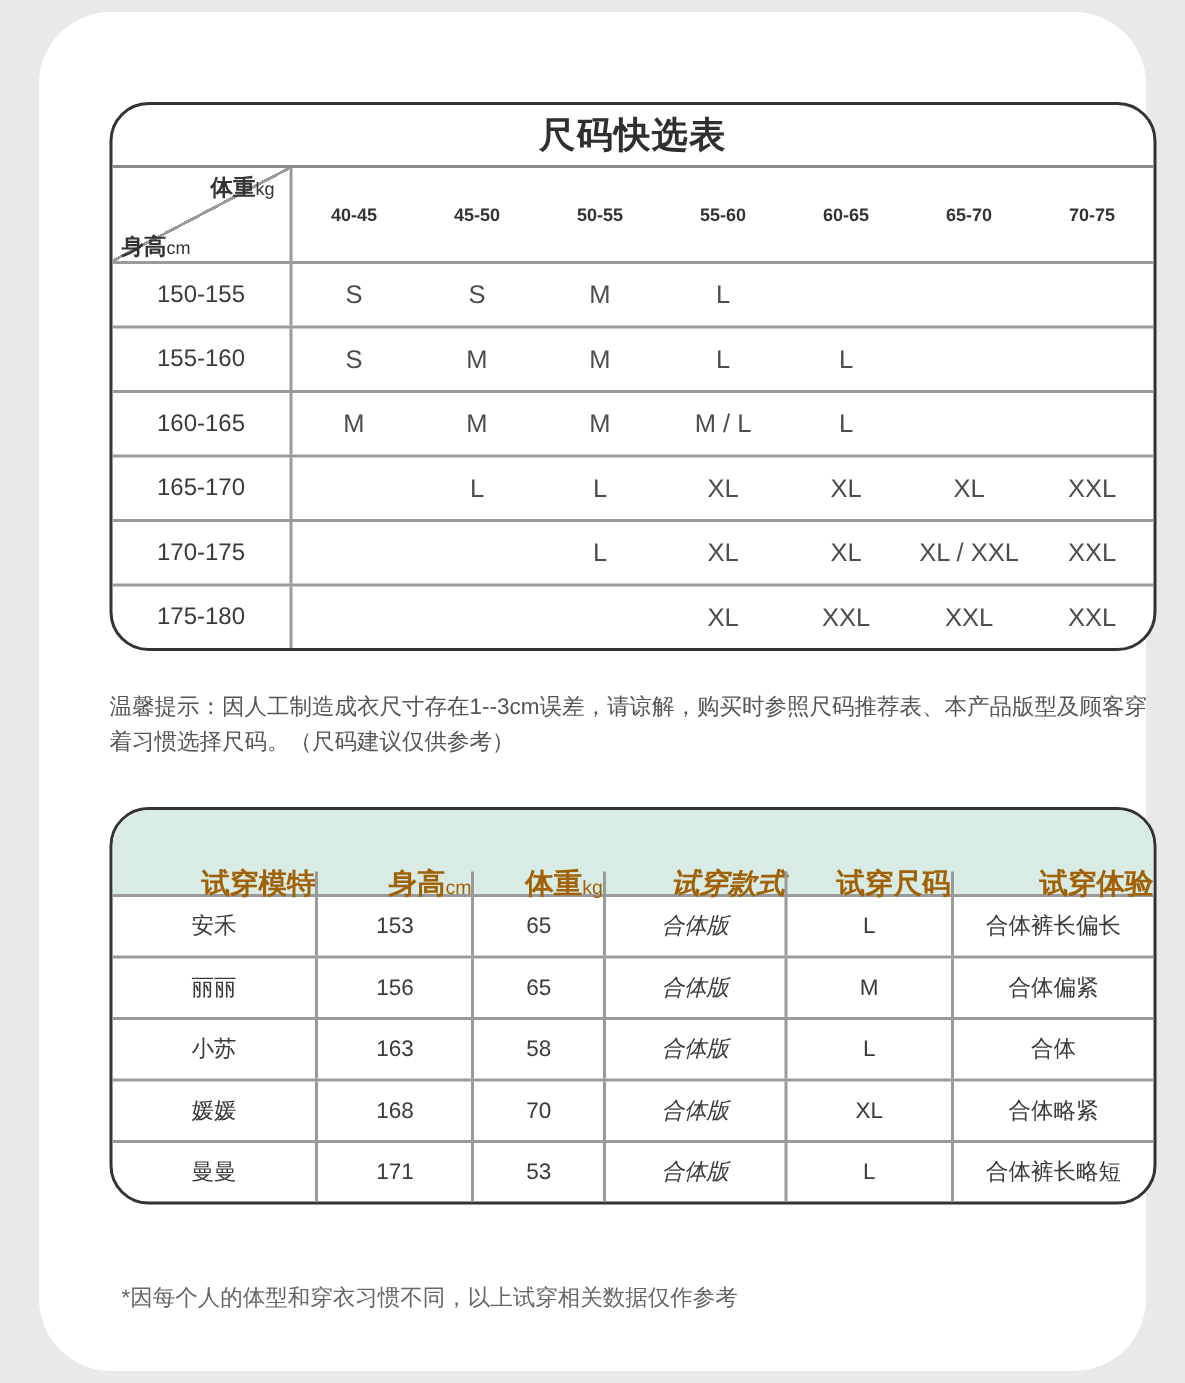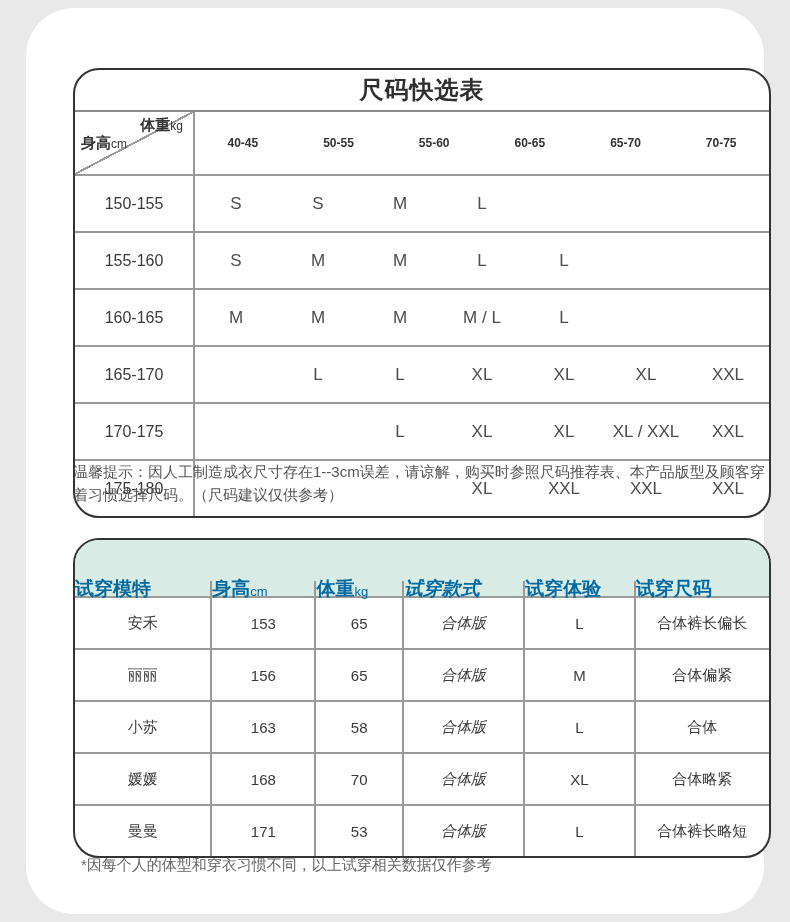--- a/index.html
+++ b/index.html
@@ -29,29 +29,29 @@
   }
   .t1-head { display:flex; height:62px; }
   .t1-corner {
     width:120px; flex:0 0 120px; position:relative;
     border-right:2px solid #9a9a9a;
     background:linear-gradient(to bottom right,
       transparent calc(50% - 1px), #9a9a9a calc(50% - 1px),
       #9a9a9a calc(50% + 1px), transparent calc(50% + 1px));
   }
   .t1-corner .top { position:absolute; top:4px; right:10px; }
-  .t1-corner .bottom { position:absolute; bottom:21px; left:6px; }
+  .t1-corner .bottom { position:absolute; bottom:0; left:6px; }
   .t1-corner b { font-size:15px; font-weight:bold; color:#333; }
   .t1-corner i { font-style:normal; font-size:12px; color:#333; }
   .t1-cols { flex:1; display:flex; }
   .t1-col {
     flex:1; display:flex; align-items:center; justify-content:center;
     font-size:12px; font-weight:bold; color:#333;
   }
-  .t1-row { display:flex; height:57px; border-top:2px solid #9a9a9a; }
+  .t1-row { display:flex; height:43px; border-top:2px solid #9a9a9a; }
   .t1-row .rh {
     width:120px; flex:0 0 120px; border-right:2px solid #9a9a9a;
     display:flex; align-items:center; justify-content:center;
     font-size:16px; color:#3a3a3a;
   }
   .t1-row .sc {
     flex:1; display:flex; align-items:center; justify-content:center;
     font-size:17px; color:#4d4d4d;
   }
 
@@ -62,26 +62,26 @@
   }
 
   
   .t2 {
     position:absolute; left:47px; top:530px; width:698px;
     border:2px solid #333; border-radius:26px;
     overflow:hidden; background:#fff;
   }
   .t2-head { display:flex; height:56px; background:#d8ebe4; }
   .t2-head div {
-    display:flex; align-items:center; justify-content:flex-start;
-    font-size:19px; font-weight:bold; color:#0369a1;margin-top:41px;
+    display:flex; align-items:center; justify-content:flex-end;
+    font-size:19px; font-weight:bold; color:#a16207;margin-top:41px;
   }
   .t2-head div i { font-style:normal; font-weight:normal; font-size:13px; margin-top:5px; }
   .t2-head div + div { border-left:2px solid #9a9a9a; }
-  .t2-row { display:flex; height:52px; border-top:2px solid #9a9a9a;justify-content:center; }
+  .t2-row { display:flex; height:41px; border-top:2px solid #9a9a9a;justify-content:center; }
   .t2-row div {
     display:flex; align-items:center; justify-content:center;
     font-size:15px; color:#3a3a3a;
   }
   .t2-row div + div { border-left:2px solid #9a9a9a; }
   .c0, .t2-head div:nth-of-type(1) { width:19.5%; flex:0 0 19.5%; }
   .c1, .t2-head div:nth-of-type(2) { width:15%;   flex:0 0 15%; }
   .c2, .t2-head div:nth-of-type(3) { width:12.6%; flex:0 0 12.6%; }
   .c3, .t2-head div:nth-of-type(4) { width:17.5%; flex:0 0 17.5%;font-style:italic; }
   .c4, .t2-head div:nth-of-type(5) { width:15.9%; flex:0 0 15.9%; }
@@ -105,20 +105,21 @@
 
     <div class="t1-head">
       <div class="t1-corner">
         <span class="top"><b>体重</b><i>kg</i></span>
         <span class="bottom"><b>身高</b><i>cm</i></span>
       </div>
       <div class="t1-cols">
 
           <div class="t1-col">40-45</div>
 
+          <div class="t1-col">45-50</div>
 
           <div class="t1-col">50-55</div>
 
           <div class="t1-col">55-60</div>
 
           <div class="t1-col">60-65</div>
 
           <div class="t1-col">65-70</div>
 
           <div class="t1-col">70-75</div>
@@ -214,26 +215,26 @@
           <b>体重</b>
           <i>kg</i>
         </div>
 
         <div>
           <b>试穿款式</b>
           <i></i>
         </div>
 
         <div>
+          <b>试穿尺码</b>
+          <i></i>
+        </div>
+
+        <div>
           <b>试穿体验</b>
-          <i></i>
-        </div>
-
-        <div>
-          <b>试穿尺码</b>
           <i></i>
         </div>
       </div>
     <div class="t2-body">
 
         <div class="t2-row">
           <div class="c0">安禾</div>
           <div class="c1">153</div>
           <div class="c2">65</div>
           <div class="c3">合体版</div>

